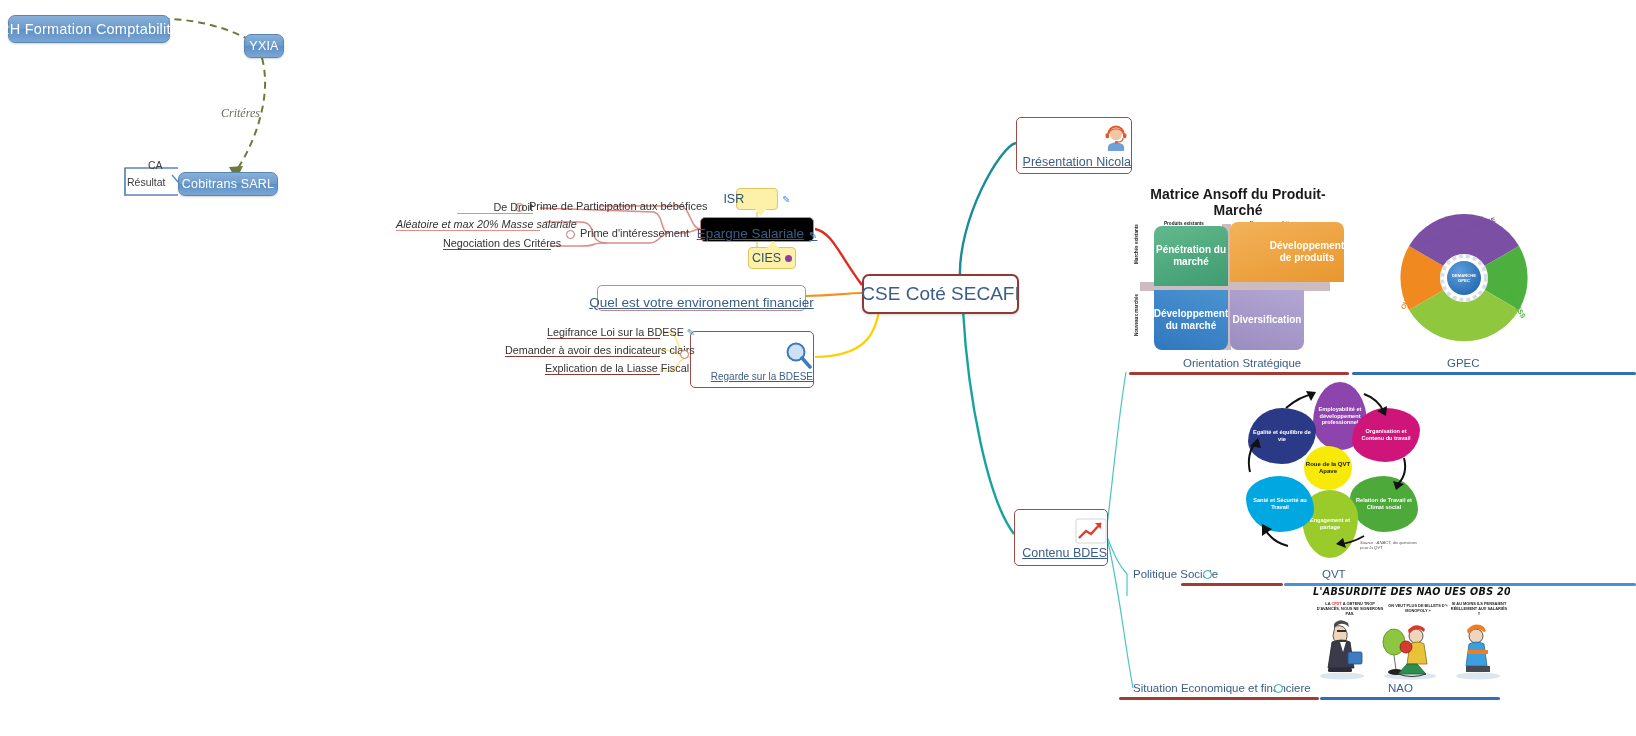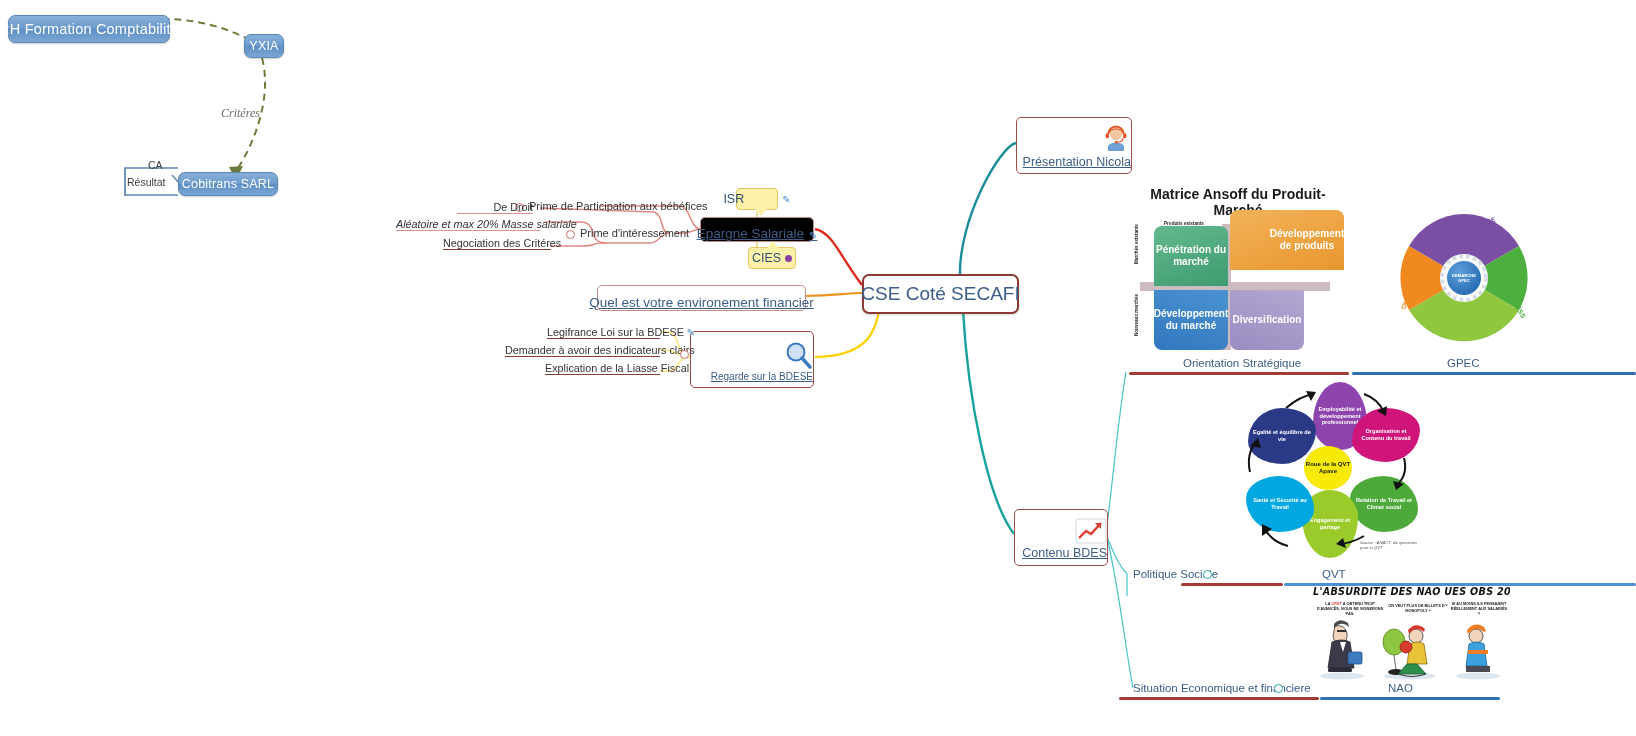--- a/index.html
+++ b/index.html
@@ -254,21 +254,21 @@
   <div class="ansoff-ax" style="left:122px;top:35px;">Nouveaux produits</div>
   <div class="ansoff-ax" style="left:6px;top:78px;transform:rotate(-90deg);transform-origin:left top;">Marchés existants</div>
   <div class="ansoff-ax" style="left:6px;top:150px;transform:rotate(-90deg);transform-origin:left top;">Nouveaux marchés</div>
 
   <div class="abs" style="left:94px;top:38px;width:9px;height:126px;background:#cdbcbf;"></div>
   <div class="abs" style="left:12px;top:96px;width:190px;height:9px;background:#cdbcbf;"></div>
   <div class="ansoff-cell" style="left:26px;top:40px;width:70px;height:56px;border-radius:8px 8px 0 0;
               background:linear-gradient(160deg,#63b98d,#3f9b71);">
     <span>Pénétration du marché</span>
   </div>
-  <div class="ansoff-cell" style="left:102px;top:24px;width:70px;height:56px;border-radius:8px 8px 0 0;
+  <div class="ansoff-cell" style="left:102px;top:36px;width:70px;height:56px;border-radius:8px 8px 0 0;
               background:linear-gradient(160deg,#f3b25a,#e8972e);padding-left:42px;">
     <span>Développement de produits</span>
   </div>
   <div class="ansoff-cell" style="left:26px;top:104px;width:70px;height:56px;border-radius:0 0 8px 8px;
               background:linear-gradient(20deg,#3177be,#4a93d1);">
     <span>Développement du marché</span>
   </div>
   <div class="ansoff-cell" style="left:102px;top:104px;width:70px;height:56px;border-radius:0 0 8px 8px;
               background:linear-gradient(20deg,#9b8cc0,#b3a7d2);">
     <span>Diversification</span>

